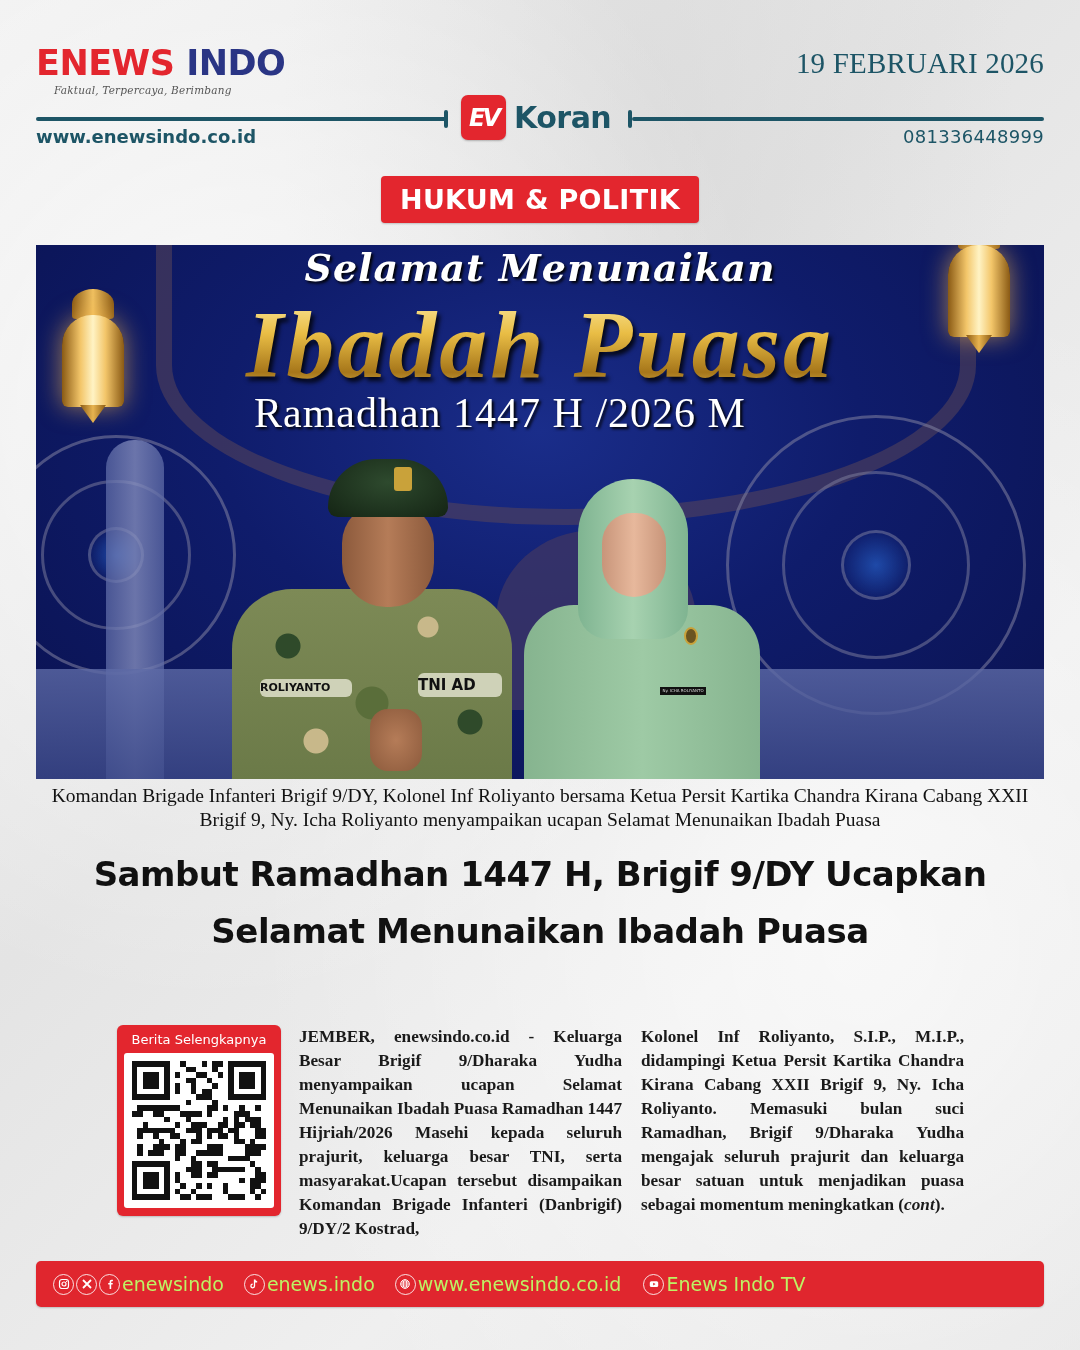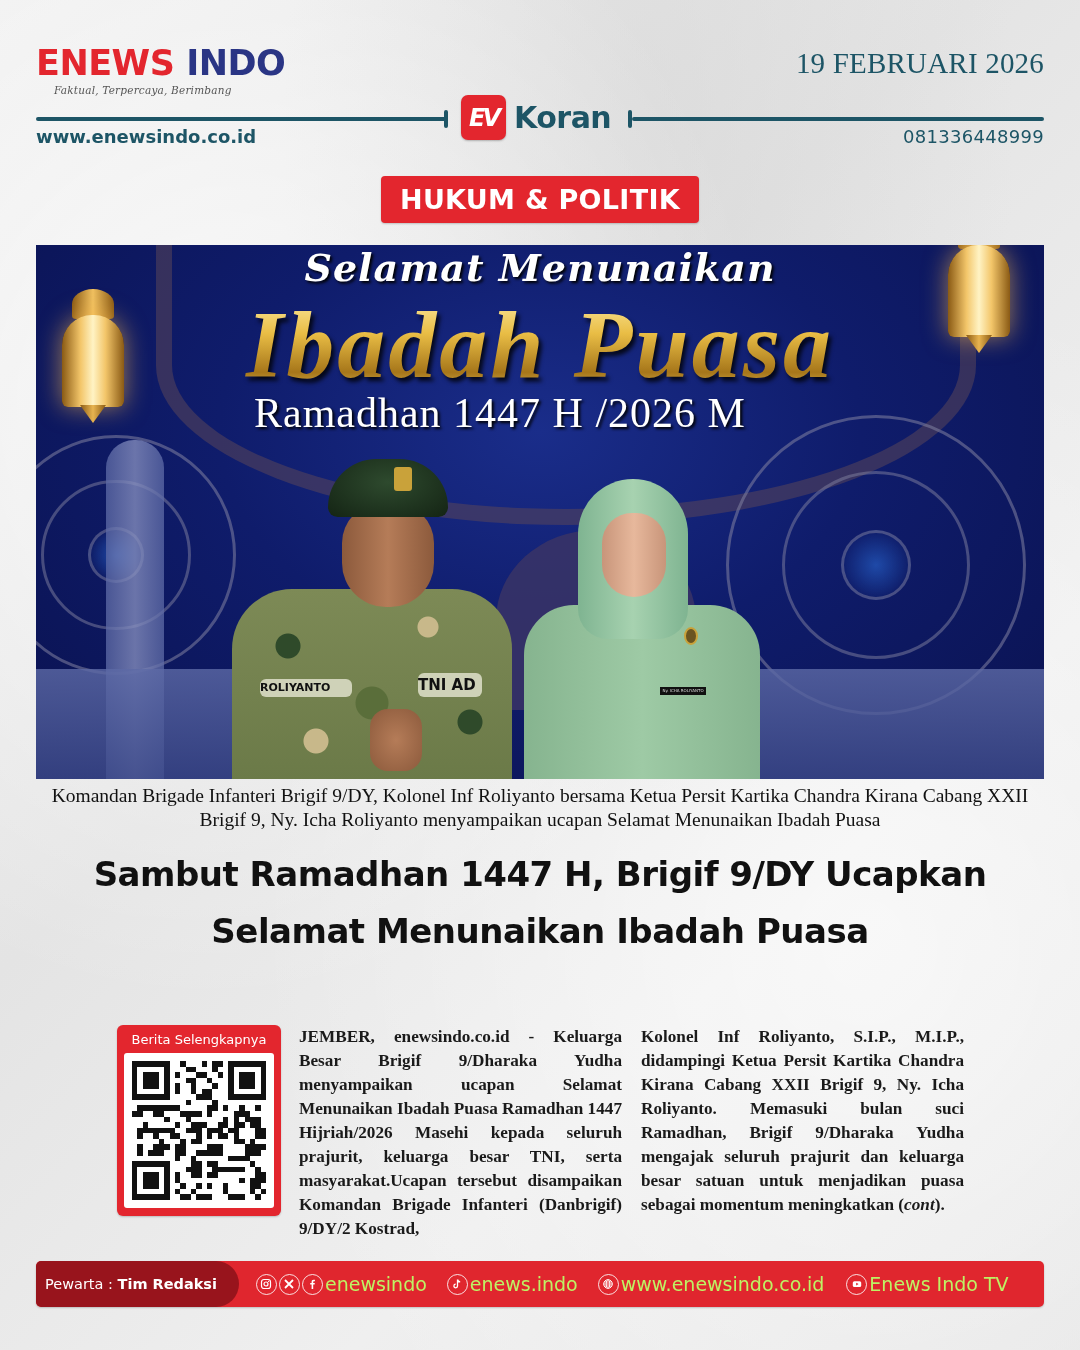--- a/index.html
+++ b/index.html
@@ -71,21 +71,21 @@
   .man .uniform { position: absolute; left: 0; top: 130px; width: 280px; height: 190px; border-radius: 60px 60px 0 0;
     background:
       radial-gradient(circle at 20% 30%, #2f4a2a 0 12px, transparent 13px),
       radial-gradient(circle at 70% 20%, #c8b88a 0 10px, transparent 11px),
       radial-gradient(circle at 50% 60%, #5a6e3a 0 16px, transparent 17px),
       radial-gradient(circle at 85% 70%, #2f4a2a 0 12px, transparent 13px),
       radial-gradient(circle at 30% 80%, #c8b88a 0 12px, transparent 13px),
       linear-gradient(#7d8a56, #6b7a48); }
   .nametag { position: absolute; background: #cfd2b8; color: #111; font-family: "DejaVu Sans", sans-serif; font-weight: bold; border-radius: 6px; }
   .nametag.name { left: 28px; top: 220px; width: 92px; height: 18px; font-size: 11px; line-height: 18px; }
-  .nametag.tni { left: 186px; top: 214px; width: 64px; height: 24px; font-size: 15px; line-height: 24px; }
+  .nametag.tni { left: 186px; top: 214px; width: 84px; height: 24px; font-size: 15px; line-height: 24px; }
   .fist { position: absolute; left: 138px; top: 250px; width: 52px; height: 62px; background: radial-gradient(ellipse, #b57c58, #8c5a3c); border-radius: 18px; }
 
   .woman { left: 488px; width: 236px; height: 300px; }
   .woman .hijab { position: absolute; left: 54px; top: 0; width: 110px; height: 160px; background: linear-gradient(90deg, #7fb491, #a7d2b0 50%, #7fb491); border-radius: 55px 55px 30px 30px; }
   .woman .face { position: absolute; left: 78px; top: 34px; width: 64px; height: 84px; background: linear-gradient(90deg, #c8957a, #e7b89c 50%, #c8957a); border-radius: 32px 32px 34px 34px; }
   .woman .dress { position: absolute; left: 0; top: 126px; width: 236px; height: 174px; background: linear-gradient(90deg, #86b48f, #9ecaa5 50%, #86b48f); border-radius: 50px 50px 0 0; }
   .woman .brooch { position: absolute; left: 160px; top: 148px; width: 14px; height: 18px; border-radius: 50%; background: #6a5420; border: 2px solid #c9a23a; }
   .woman .nametag-small { position: absolute; left: 136px; top: 208px; width: 46px; height: 8px; background: #111; color: #ddd; font-size: 4px; line-height: 8px; text-align: center; font-family: "DejaVu Sans", sans-serif; }
 
   
@@ -825,23 +825,20 @@
 
 <div class="col c1">
   <span>JEMBER, enewsindo.co.id - Keluarga Besar Brigif 9/Dharaka Yudha menyampaikan ucapan Selamat Menunaikan Ibadah Puasa Ramadhan 1447 Hijriah/2026 Masehi kepada seluruh prajurit, keluarga besar TNI, serta masyarakat.Ucapan tersebut disampaikan Komandan Brigade Infanteri (Danbrigif) 9/DY/2 Kostrad,</span>
 </div>
 <div class="col c2">
   <span>Kolonel Inf Roliyanto, S.I.P., M.I.P., didampingi Ketua Persit Kartika Chandra Kirana Cabang XXII Brigif 9, Ny. Icha Roliyanto. Memasuki bulan suci Ramadhan, Brigif 9/Dharaka Yudha mengajak seluruh prajurit dan keluarga besar satuan untuk menjadikan puasa sebagai momentum meningkatkan</span>
   (<span class="cont">cont</span><span>).</span>
 </div>
 
 <div class="footer">
-  <div class="reporter">
-    <span>Pewarta : </span>&nbsp;<b>Tim Redaksi</b>
-  </div>
 
   <div class="social" style="margin-left:17px;">
     <span class="ficon">
       <svg viewBox="0 0 12 12">
           <rect x="1.5" y="1.5" width="9" height="9" rx="2.5" fill="none" stroke="#fff" stroke-width="1.2"></rect>
           <circle cx="6" cy="6" r="2" fill="none" stroke="#fff" stroke-width="1.2"></circle>
           <circle cx="8.6" cy="3.4" r="0.6" fill="#fff"></circle>
         </svg>
     </span>
     <span class="ficon">

